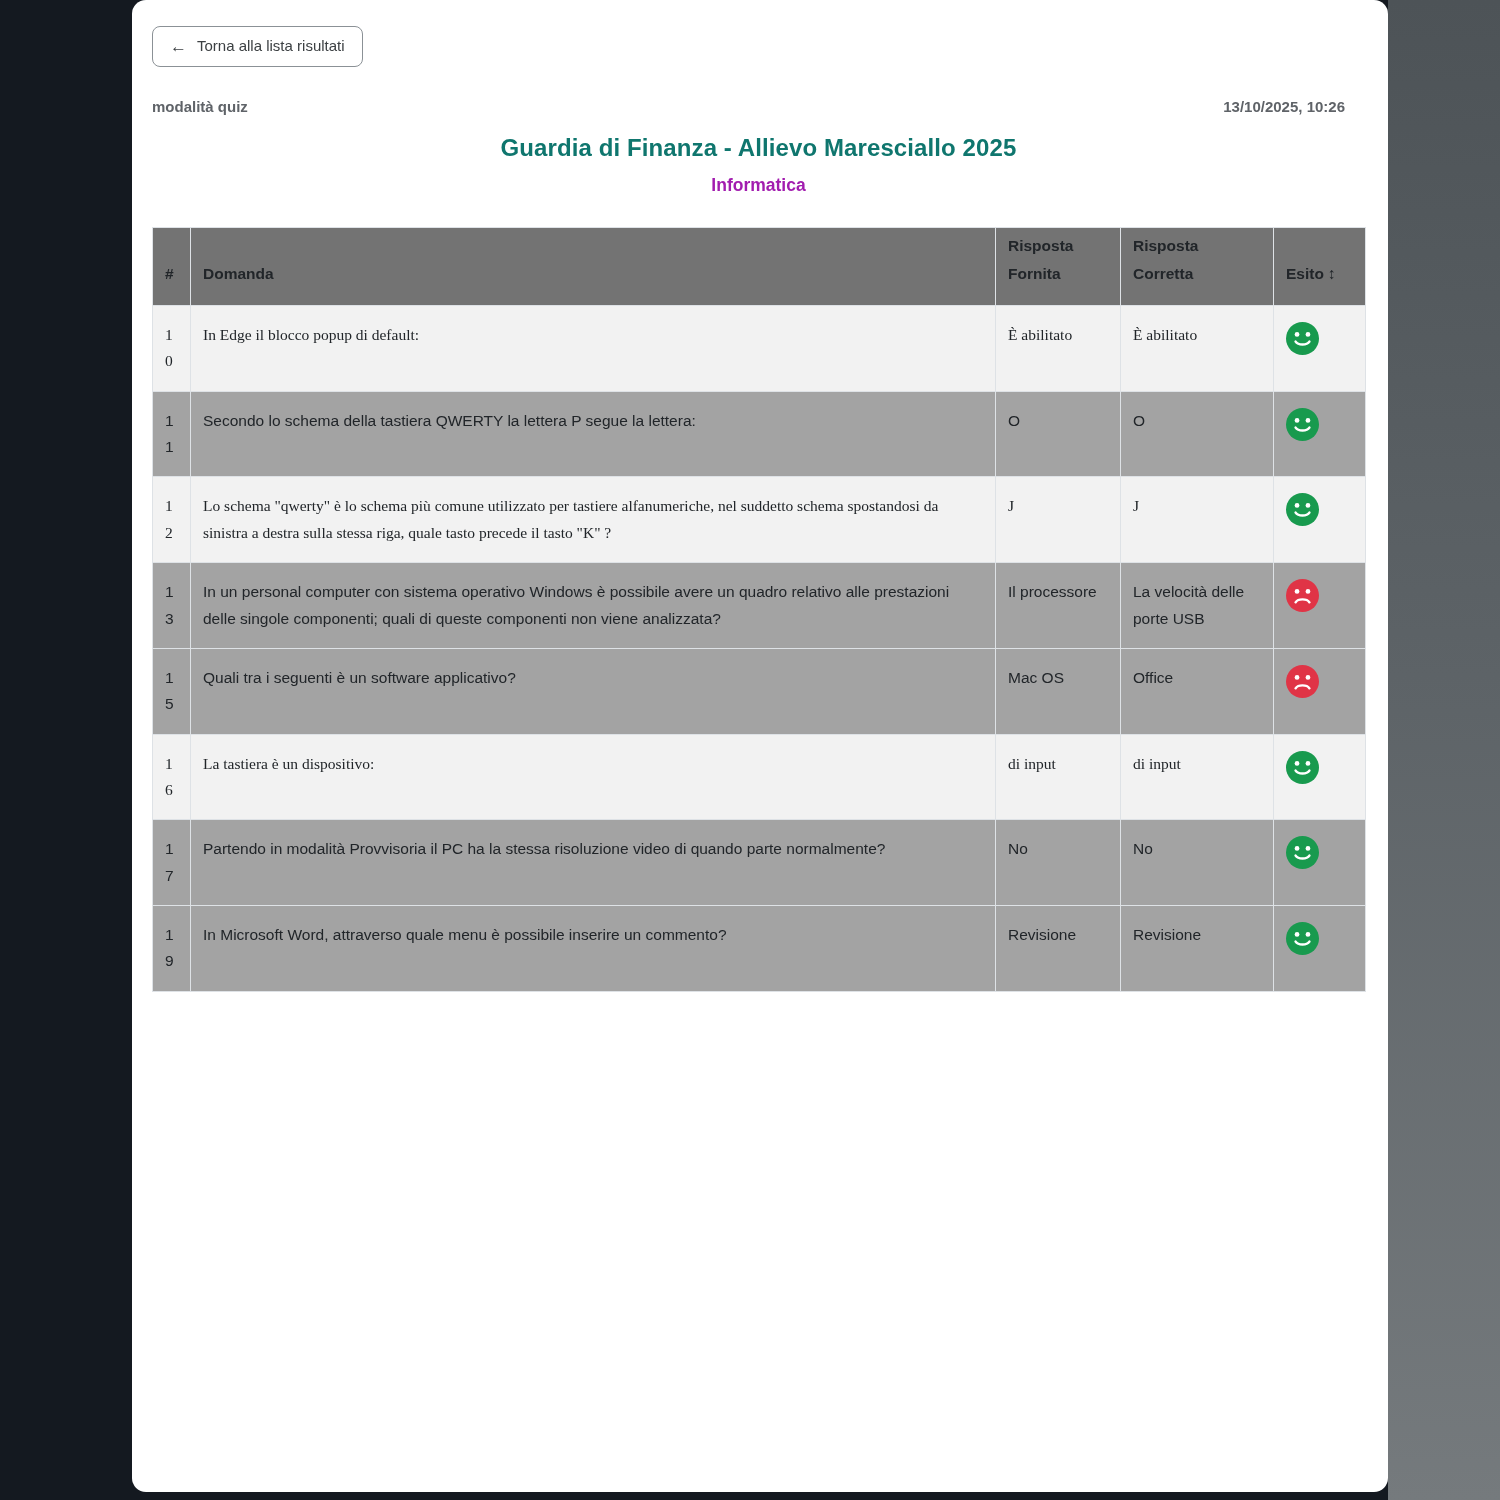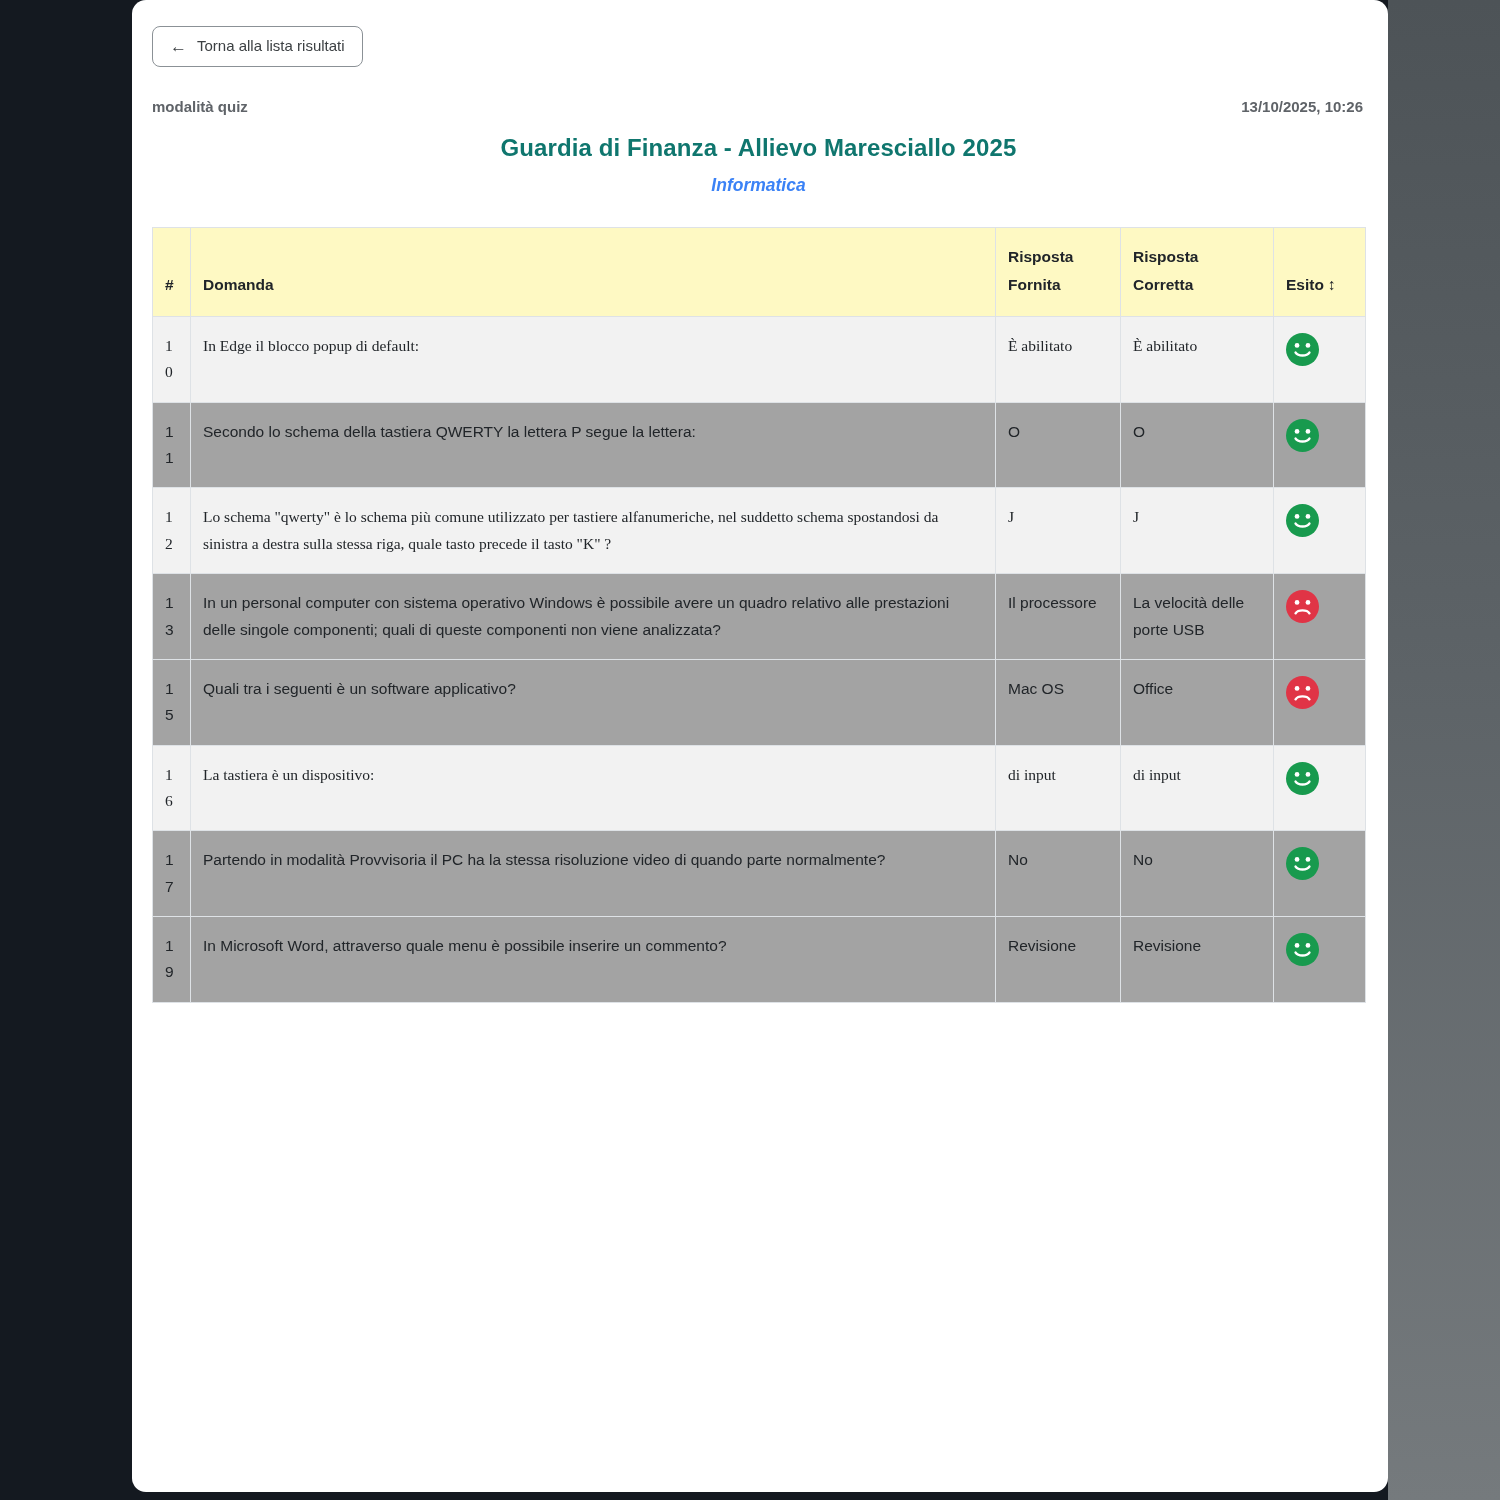--- a/index.html
+++ b/index.html
@@ -23,48 +23,47 @@
   .back-btn {
     display: inline-flex; align-items: center; gap: 10px;
     margin: 6px 0 0 0;
     background: #ffffff; border: 1px solid #8b9196; border-radius: 8px;
     padding: 10px 17px; font-family: inherit;
     font-size: 15px; color: #3c4043; cursor: pointer; line-height: 1.25;
   }
   .back-btn .arrow { font-size: 17px; line-height: 1; color: #3c4043; }
   .meta-row {
     display: flex; justify-content: space-between; align-items: baseline;
-    margin-top: 31px; margin-right: 2px;
+    margin-top: 31px; margin-right: 20px;
   }
   .meta { font-size: 15px; font-weight: 700; color: #5f6368; }
   .title {
     text-align: center; font-size: 24px; font-weight: 700; color: #0f766e;
     margin-top: 19px; letter-spacing: 0.1px;
   }
   .subtitle {
-    text-align: center; font-size: 17.5px; font-weight: 700; color: #3b82f6;
+    text-align: center; font-size: 17.5px; font-weight: 700; color: #a21caf;
     margin-top: 13px;
-    font-style: italic;
   }
   table.results {
     width: 1213px; margin-top: 31px;
     border-collapse: collapse; table-layout: fixed;
     font-size: 15.5px; color: #212529;
   }
   table.results th, table.results td {
     border: 1px solid #dee2e6;
     padding: 16px 12px;
     text-align: left; vertical-align: top;
     line-height: 1.7;
     word-wrap: break-word;
   }
   table.results thead th {
     vertical-align: bottom; font-weight: 700;
-    padding-top: 15px; padding-bottom: 16px;
-    background: #fef9c3; line-height: 1.85;
+    padding-top: 4px; padding-bottom: 16px;
+    background: #737373; line-height: 1.85;
   }
   col.c-num { width: 38px; }
   col.c-question { width: 805px; }
   col.c-given { width: 125px; }
   col.c-correct { width: 153px; }
   col.c-esito { width: 92px; }
   tbody tr.striped td { background: #f2f2f2; font-family: Liberation Serif, serif; }
   tbody tr td { background: #a3a3a3; }
   th.col-esito { text-align: center; cursor: pointer; white-space: nowrap; }
   th.col-esito .sort { font-weight: 700; margin-left: 4px; }

